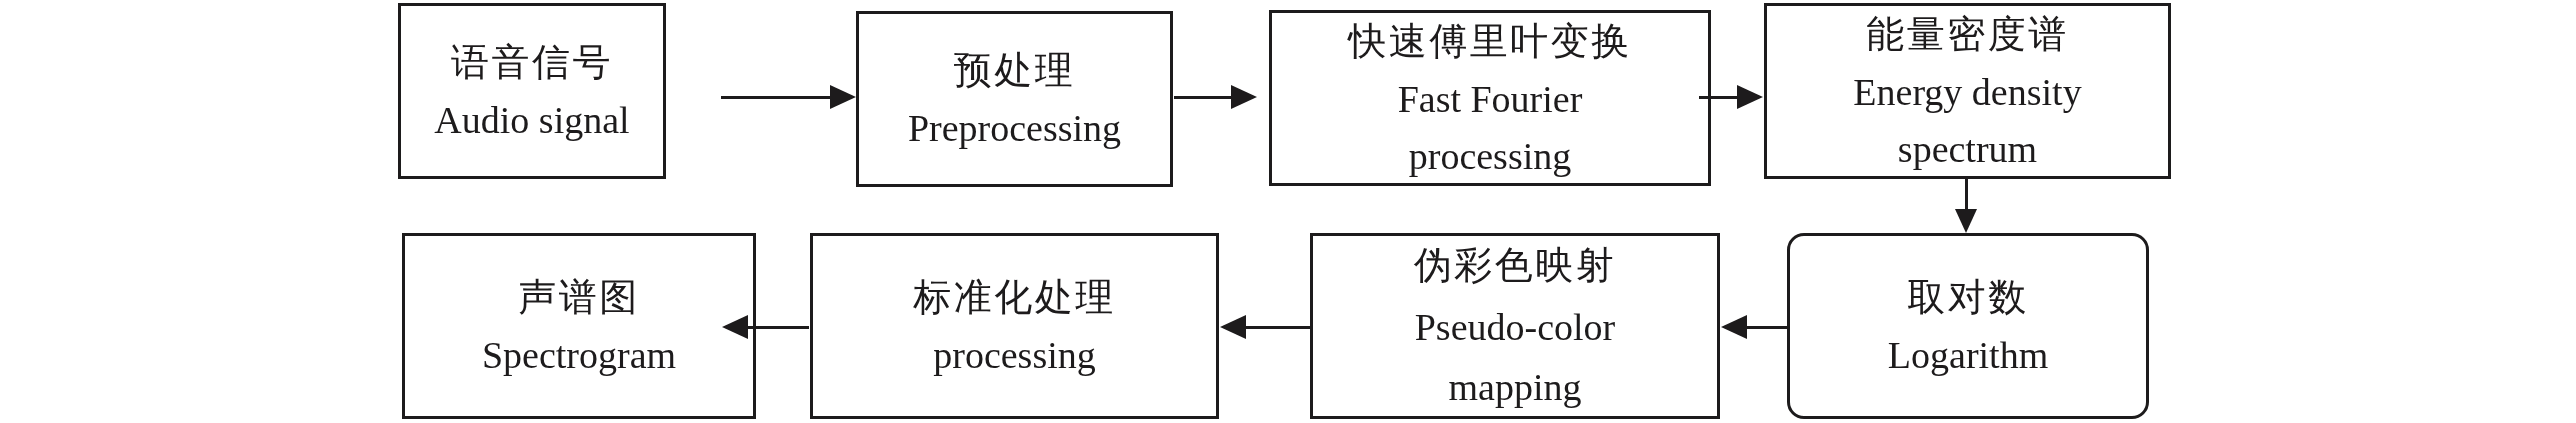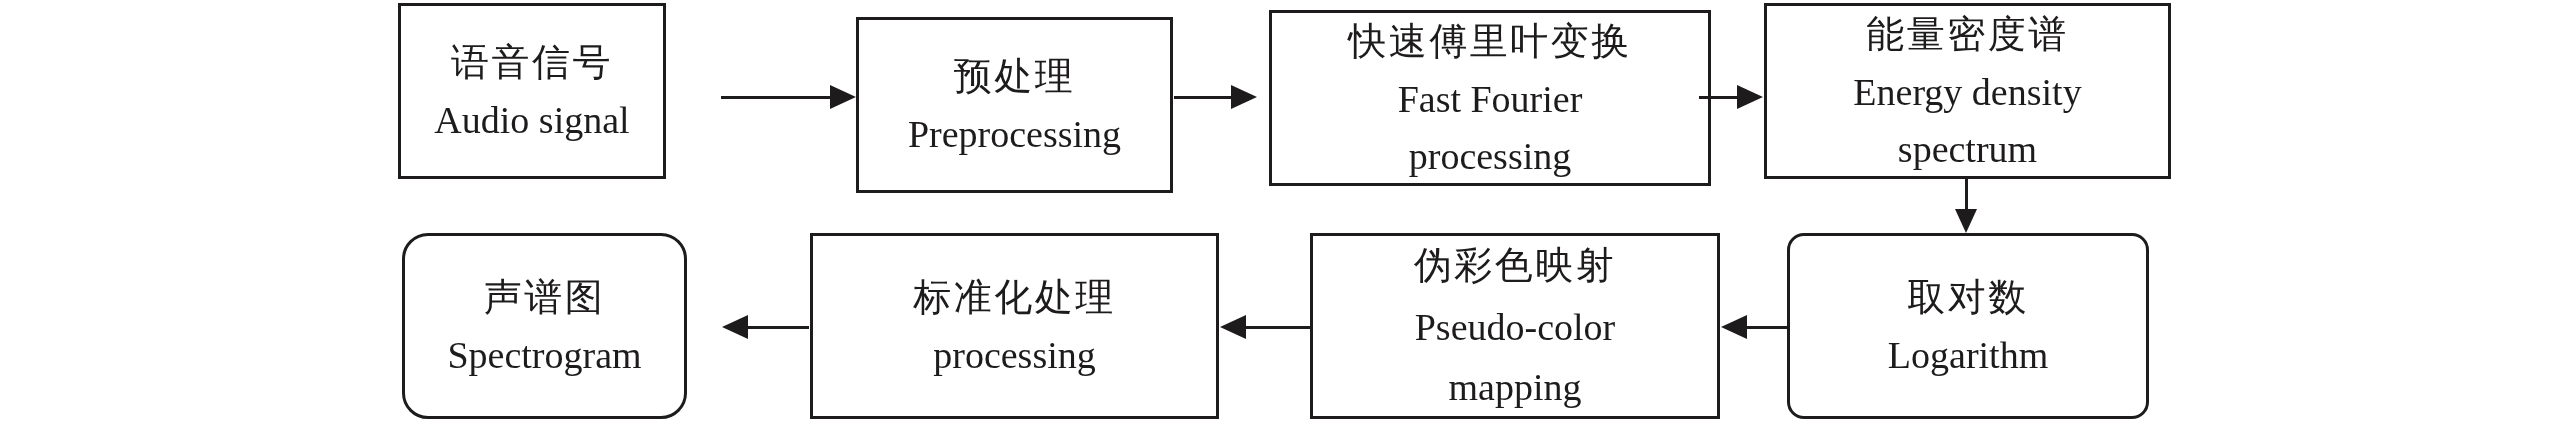--- a/index.html
+++ b/index.html
@@ -29,28 +29,28 @@
     letter-spacing: 2.5px;
     white-space: nowrap;
   }
   .node .en {
     font-size: 38px;
     line-height: 57px;
     white-space: nowrap;
   }
   
   .n1 { left: 398px;  top: 3.3px;   width: 268px; height: 176px; }
-  .n2 { left: 856px; top: 17px;   width: 317px; height: 176px; }
+  .n2 { left: 856px; top: 11px;   width: 317px; height: 176px; }
   .n3 { left: 1257px; top: 10px;   width: 442px; height: 176px; margin-left: 12px; }
   .n4 { left: 1764px; top: 3.3px;   width: 407px; height: 176px; }
   
   .n5 { left: 1787px; top: 233px; width: 362px; height: 186px; border-radius: 17px; }
   .n6 { left: 1310px; top: 233px; width: 410px; height: 186px; justify-content: space-between; }
   .n7 { left: 810px;  top: 233px; width: 409px; height: 186px; }
-  .n8 { left: 402px;  top: 233px; width: 285px; height: 186px; border-radius: 26px; }
+  .n8 { left: 402px;  top: 233px; width: 354px; height: 186px; }
 
   
   .shaft { position: absolute; background: #1d1b1c; }
   .h-shaft { height: 3.3px; }
   .v-shaft { width: 3.3px; }
 
   .arrow-right::after {
     content: ""; position: absolute; right: -25px; top: -10.6px;
     width: 0; height: 0;
     border-top: 12.3px solid transparent;

